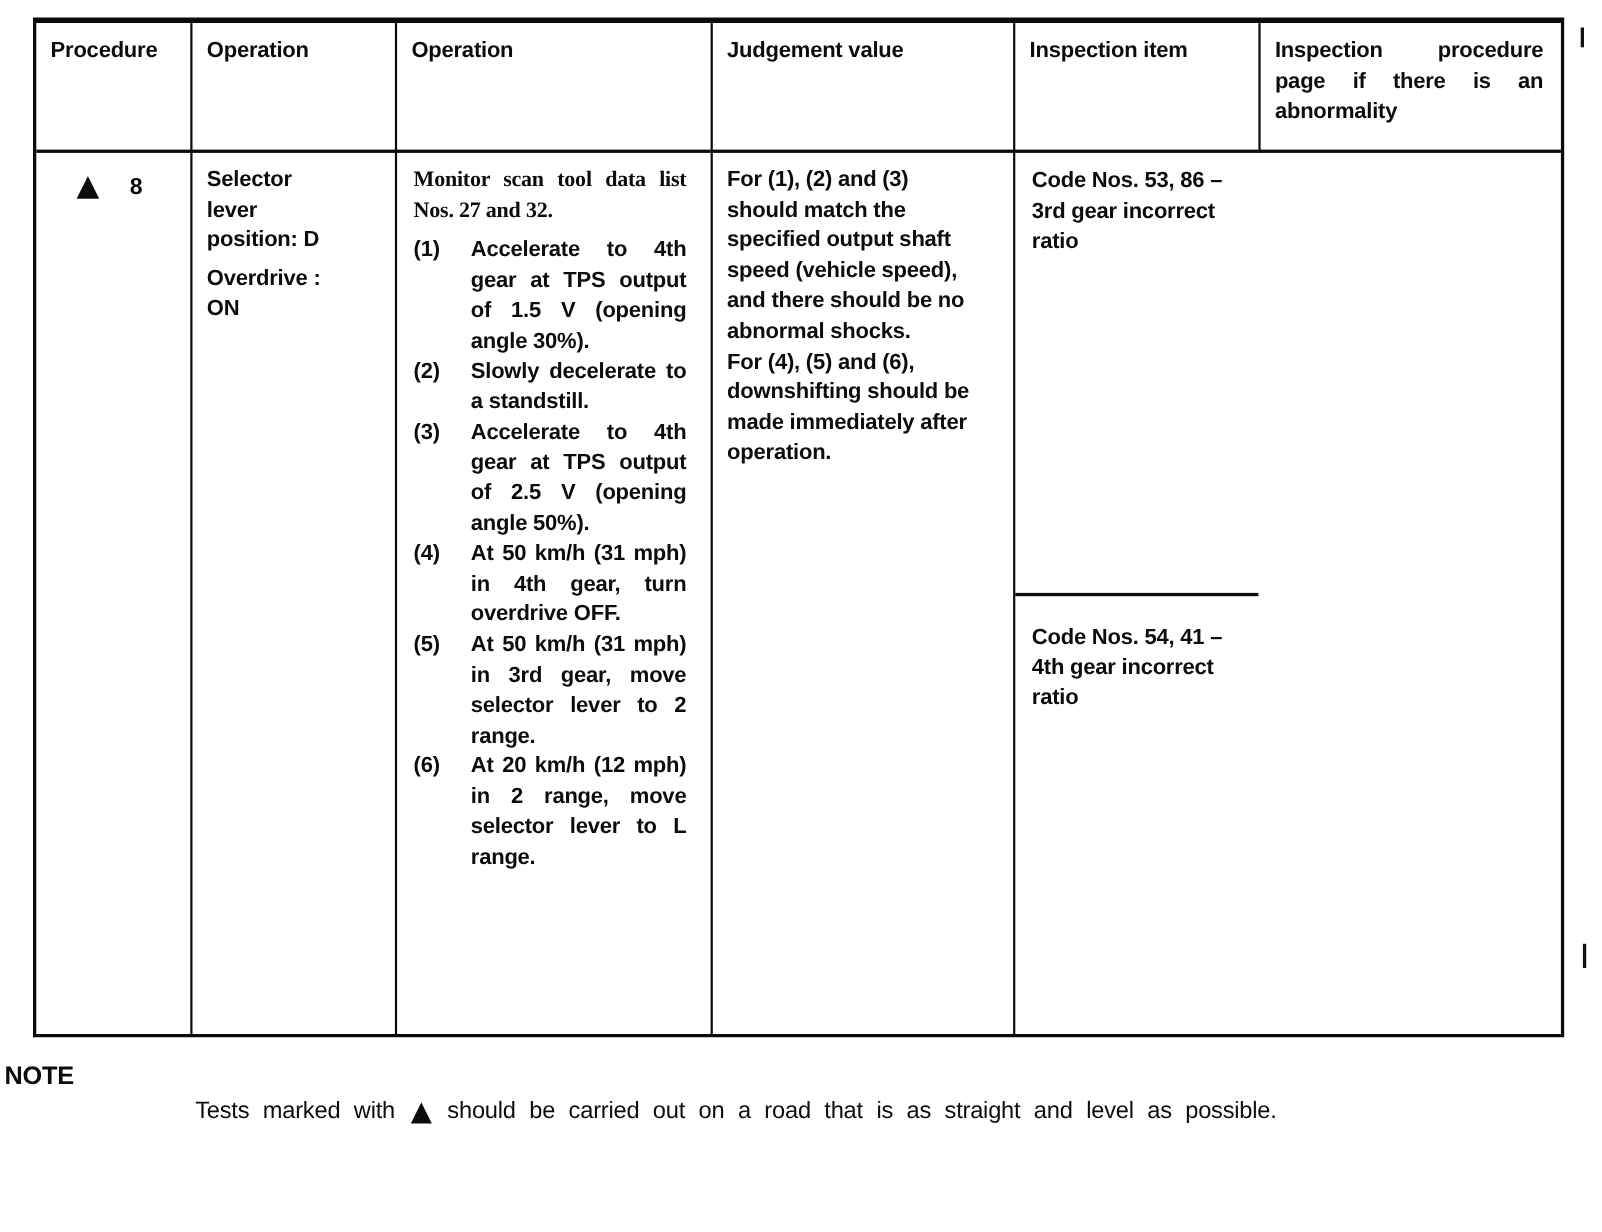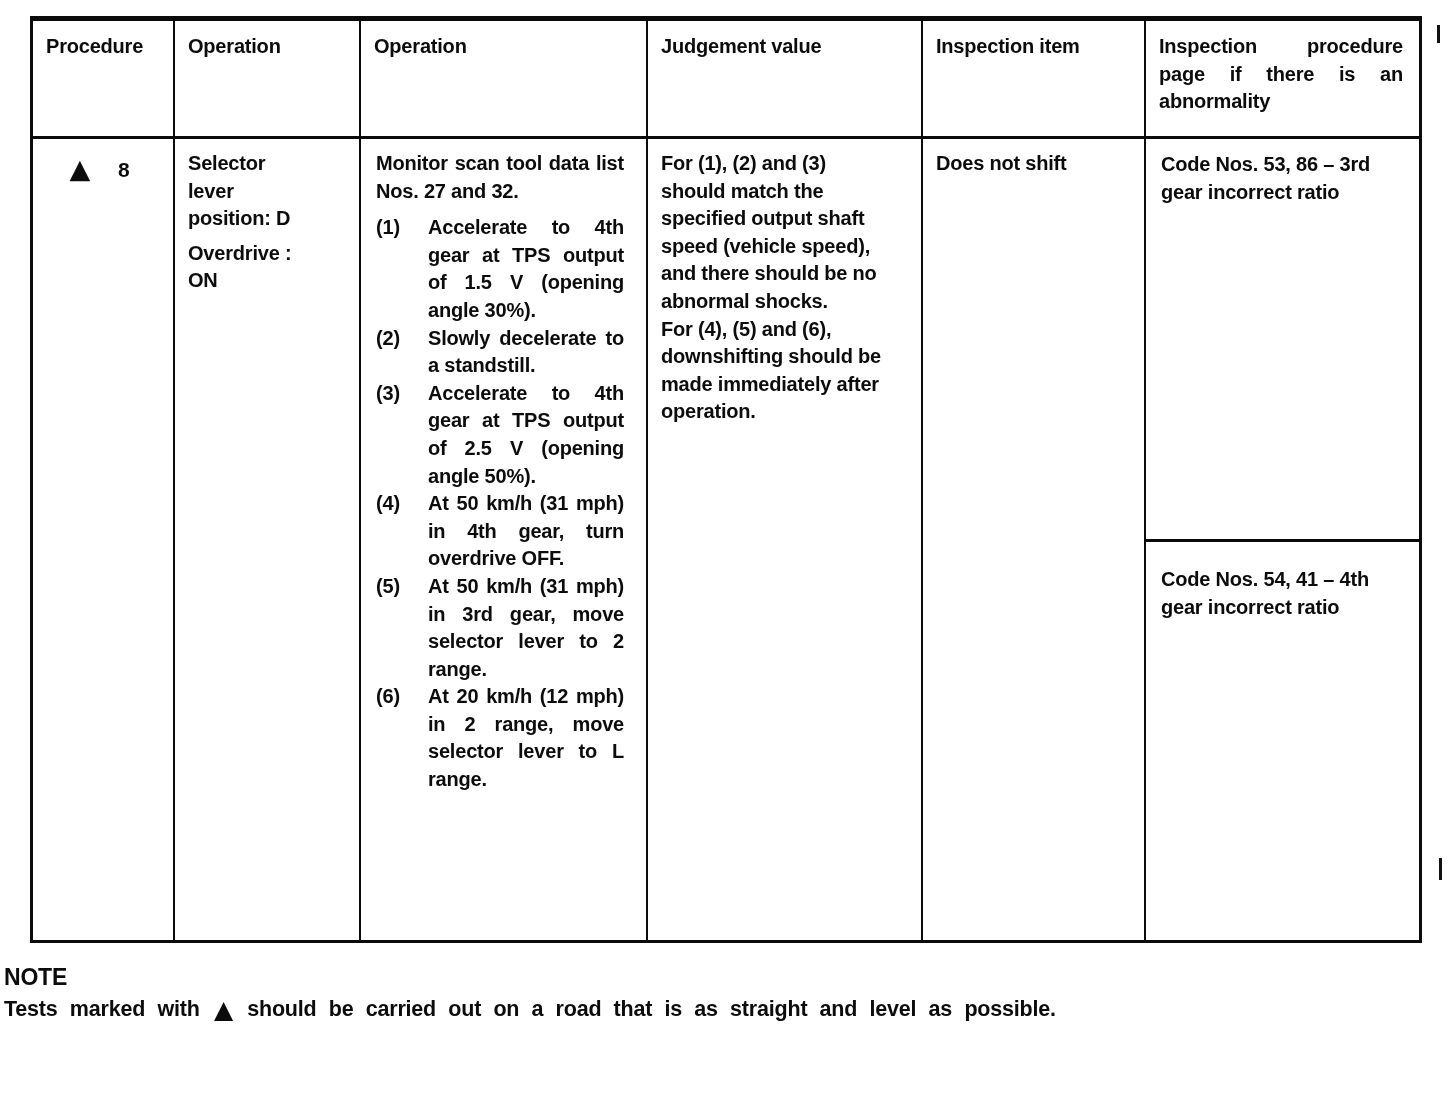--- a/index.html
+++ b/index.html
@@ -45,21 +45,21 @@
   .tri { font-family: "DejaVu Sans", sans-serif; font-size: 27px; line-height: 1; }
   .pnum { font-size: 21px; line-height: 1.1; padding-top: 3px; }
 
   
   .cond-cell { padding-right: 62px; }
   .cond-cell p { margin: 0; }
   .cond-cell p + p { margin-top: 7px; }
 
   
   .op-cell { padding-right: 22px; padding-left: 15px; }
-  .op-intro { margin: 0 0 9px 0; text-align: justify; }
+  .op-intro { margin: 0 0 9px 0; text-align: justify; font-family: Liberation Serif, serif; }
   .step { display: flex; margin: 0; }
   .snum { flex: none; width: 52px; }
   .stext { flex: 1; text-align: justify; }
 
   
   .judge-cell { padding-right: 30px; }
   .judge-cell p { margin: 0; }
 
   
   .item-cell p { margin: 0; }
@@ -72,22 +72,22 @@
     font-size: 20px; font-weight: 600; line-height: 1.38; letter-spacing: -0.2px;
   }
   .subcell-top { height: 403px; border-bottom: 3px solid #0b0b0b; }
   .subcell-bottom { flex: 1; }
 
   
   .note { position: absolute; left: 4px; top: 964px; width: 1330px; }
   .note-title { font-size: 23px; font-weight: 700; letter-spacing: -0.2px; }
   .note-text {
     margin-top: 5px;
-    font-size: 21.5px; font-weight: 700; letter-spacing: -0.2px;
-    word-spacing: 6.5px; line-height: 1.3;
+    font-size: 21.5px; font-weight: 400; letter-spacing: -0.2px;
+    word-spacing: 6.5px; line-height: 1.3; text-align: center;
   }
   .tri-inline {
     font-family: "DejaVu Sans", sans-serif;
     font-size: 25px; line-height: 1; vertical-align: -2px;
     padding: 0 2px;
   }
 
   
   .artifact { position: absolute; width: 3px; background: #111; }
   .artifact-top { left: 1437px; top: 25px; height: 18px; }
@@ -143,23 +143,20 @@
         <span class="snum">(6)</span>
         <span class="stext">At 20 km/h (12 mph) in 2 range, move selector lever to L range.</span>
       </div>
     </div>
 
     <div class="cell vline judge-cell">
       <p>For (1), (2) and (3) should match the specified output shaft speed (vehicle speed), and there should be no abnormal shocks.</p>
       <p>For (4), (5) and (6), downshifting should be made immediately after operation.</p>
     </div>
 
-    <div class="cell vline item-cell">
-      <p>Does not shift</p>
-    </div>
 
     <div class="cell vline split-cell">
       <div class="subcell subcell-top">Code Nos. 53, 86 – 3rd gear incorrect ratio</div>
       <div class="subcell subcell-bottom">Code Nos. 54, 41 – 4th gear incorrect ratio</div>
     </div>
 
   </div>
 
   <div class="note">
     <div class="note-title">NOTE</div>

